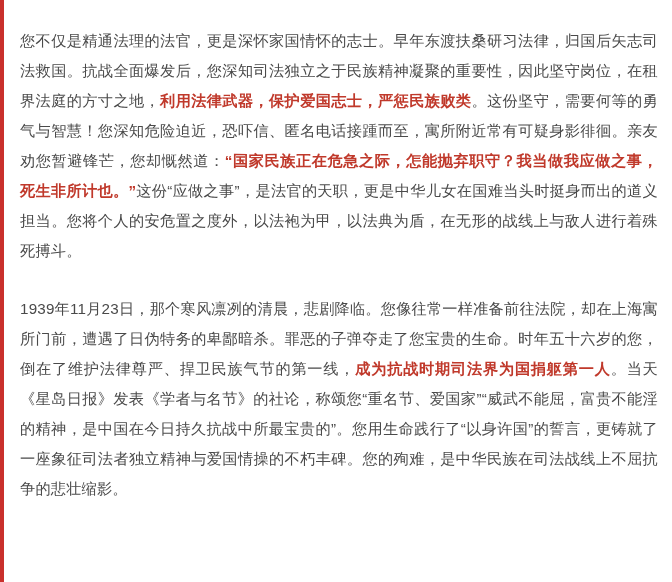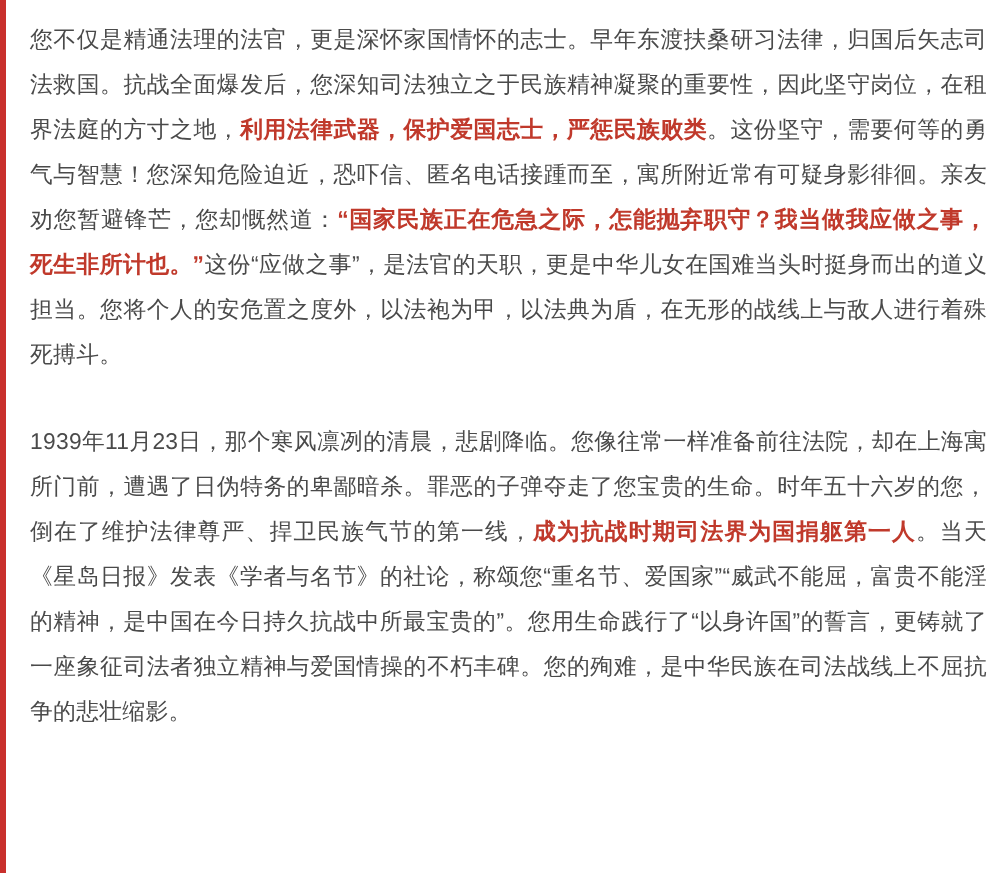--- a/index.html
+++ b/index.html
@@ -13,21 +13,21 @@
     font-family: "Liberation Sans", "DejaVu Sans", sans-serif;
     overflow: hidden;
   }
   .page {
     position: relative;
     width: 672px;
     height: 582px;
     box-sizing: border-box;
     background: #ffffff;
     border-left: 4px solid #c9302c;
-    padding: 12px 14px 0 16px;
+    padding: 26px 14px 0 16px;
   }
   .article {
     font-size: 15.2px;
     line-height: 30px;
     color: #4a4a4a;
     letter-spacing: 0.2px;
     text-align: justify;
   }
   p {
     margin: 0 0 28px 0;

